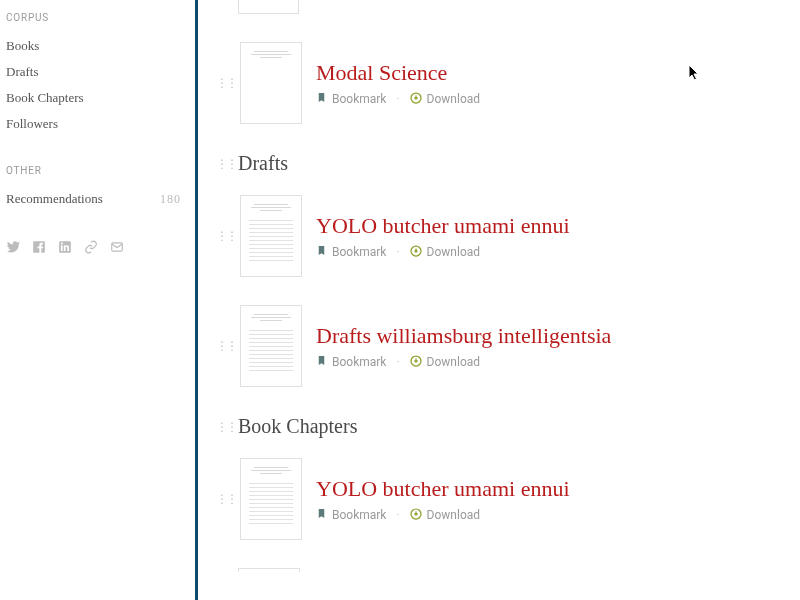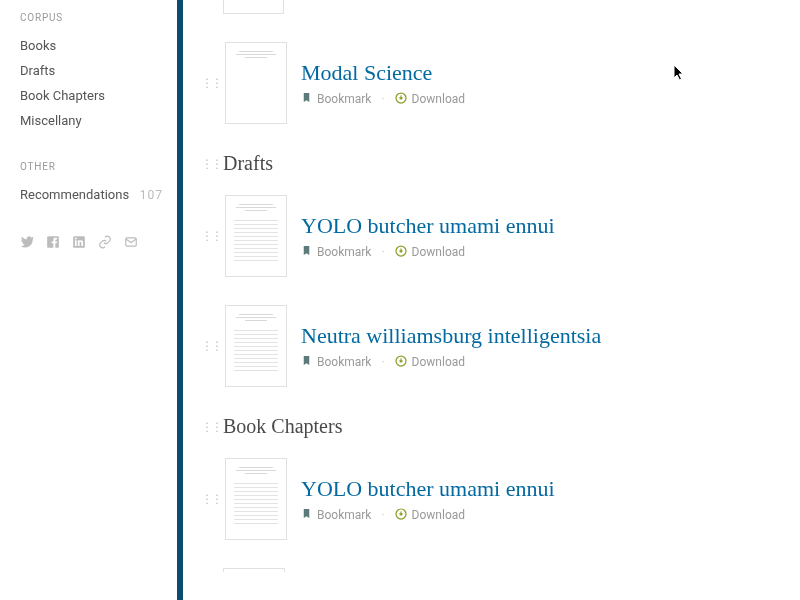--- a/index.html
+++ b/index.html
@@ -6,40 +6,41 @@
   body {
     font-family: -apple-system, BlinkMacSystemFont, "Segoe UI", Roboto, "Helvetica Neue", Arial, sans-serif;
     background: #fff;
     width: 800px;
     height: 600px;
     overflow: hidden;
     color: #333;
   }
   .layout { display: flex; height: 100%; }
   .sidebar {
-    width: 183px;
-    border-right: 6px solid #0c4a6e;
-    padding: 12px 14px 14px 20px;
+    width: 198px;
+    border-right: 3px solid #0c4a6e;
+    padding: 12px 14px 14px 6px;
     font-size: 13px;
     color: #555;
   }
   .side-heading {
     font-size: 10px;
     letter-spacing: 0.8px;
     color: #9a9a9a;
     text-transform: uppercase;
     margin-bottom: 10px;
   }
   .side-item {
     display: flex;
     justify-content: space-between;
     align-items: center;
     padding: 5px 0;
     color: #555;
     cursor: pointer;
+    font-family: Liberation Serif, serif;
   }
   .side-item .count {
     font-size: 12px;
     color: #bbb;
     letter-spacing: 1px;
   }
   .side-section { margin-bottom: 28px; }
   .social-row {
     display: flex;
     gap: 12px;
@@ -97,21 +98,21 @@
   .thumb .tblock {
     margin-top: 4px;
     width: 44px;
     height: 44px;
     background: repeating-linear-gradient(0deg, #e2e2e2, #e2e2e2 1px, transparent 1px, transparent 4px);
   }
   .item-info { flex: 1; }
   .item-title {
     font-family: Georgia, "Times New Roman", serif;
     font-size: 22px;
-    color: #0369a1;
+    color: #b91c1c;
     font-weight: 400;
     margin-bottom: 6px;
   }
   .item-actions {
     display: flex;
     align-items: center;
     gap: 10px;
     font-size: 12px;
     color: #9a9a9a;
   }
@@ -157,28 +158,28 @@
       <div class="side-item">
           <span>Books</span>
         </div>
       <div class="side-item">
           <span>Drafts</span>
         </div>
       <div class="side-item">
           <span>Book Chapters</span>
         </div>
       <div class="side-item">
-          <span>Miscellany</span>
+          <span>Followers</span>
         </div>
     </div>
     <div class="side-section">
       <div class="side-heading">OTHER</div>
       <div class="side-item">
         <span>Recommendations</span>
-        <span class="count">107</span>
+        <span class="count">180</span>
       </div>
     </div>
     <div class="social-row">
       <span>
           <svg width="14" height="14" viewBox="0 0 24 24" fill="currentColor">
             <path d="M23 3a10.9 10.9 0 01-3.14 1.53A4.48 4.48 0 0016 2a4.5 4.5 0 00-4.5 4.5c0 .35.04.7.11 1.03A12.8 12.8 0 013 3.1a4.5 4.5 0 001.39 6A4.4 4.4 0 012 8.5v.06a4.5 4.5 0 003.6 4.4 4.5 4.5 0 01-2 .08 4.5 4.5 0 004.2 3.12A9 9 0 012 19.54 12.7 12.7 0 008.9 21.5c8.3 0 12.84-6.88 12.84-12.84 0-.2 0-.39-.01-.58A9.2 9.2 0 0023 3z"></path>
           </svg>
         </span>
       <span>
           <svg width="14" height="14" viewBox="0 0 24 24" fill="currentColor">
@@ -272,21 +273,21 @@
 
     <div class="item-row">
       <span class="drag-handle">⋮⋮</span>
       <div class="thumb">
         <div class="tline w1"></div>
           <div class="tline w2"></div>
           <div class="tline w3"></div>
           <div class="tblock"></div>
       </div>
       <div class="item-info">
-        <div class="item-title">Neutra williamsburg intelligentsia</div>
+        <div class="item-title">Drafts williamsburg intelligentsia</div>
         <div class="item-actions">
           <span class="action">
             <span class="bookmark-icon"><svg width="11" height="11" viewBox="0 0 24 24" fill="currentColor">
                   <path d="M6 2h12v20l-6-4-6 4V2z"></path>
                 </svg></span>
             <span class="action-label">Bookmark</span>
           </span>
           <span class="dot">·</span>
           <span class="action">
             <span class="download-icon"><svg width="12" height="12" viewBox="0 0 24 24" fill="none" stroke="currentColor" stroke-width="2.5">

